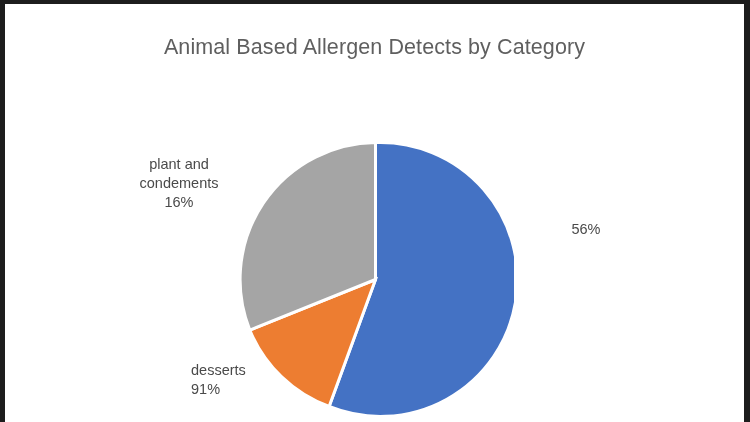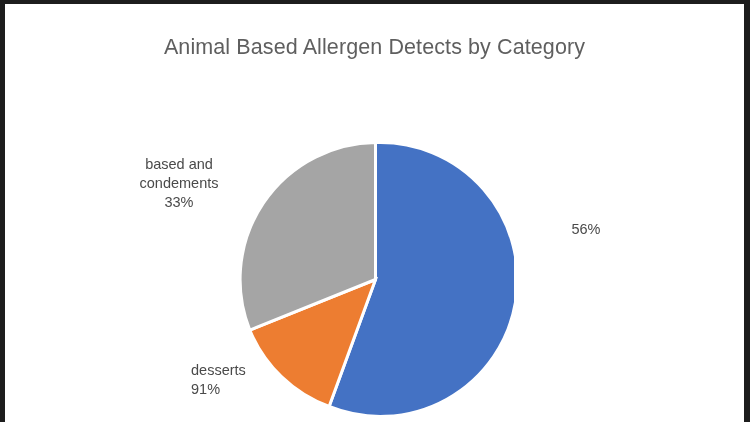--- a/index.html
+++ b/index.html
@@ -118,23 +118,23 @@
 
         <path fill="#a5a5a5" stroke="#ffffff" stroke-width="3" d="M 138.5 138.5 L 12.76 189.03 A 137 137 0 0 1 138.5 1.5 Z"></path>
       </svg>
     </div>
 
     <div class="label label-plant">
       <span class="pct">56%</span>
     </div>
 
     <div class="label label-sauces">
-      <span>based and</span><br>
+      <span>plant and</span><br>
       <span>condements</span>
-      <span class="pct">33%</span>
+      <span class="pct">16%</span>
     </div>
 
     <div class="label label-desserts">
       <span>desserts</span>
       <span class="pct">91%</span>
     </div>
 
   </div>
 </div>
 

